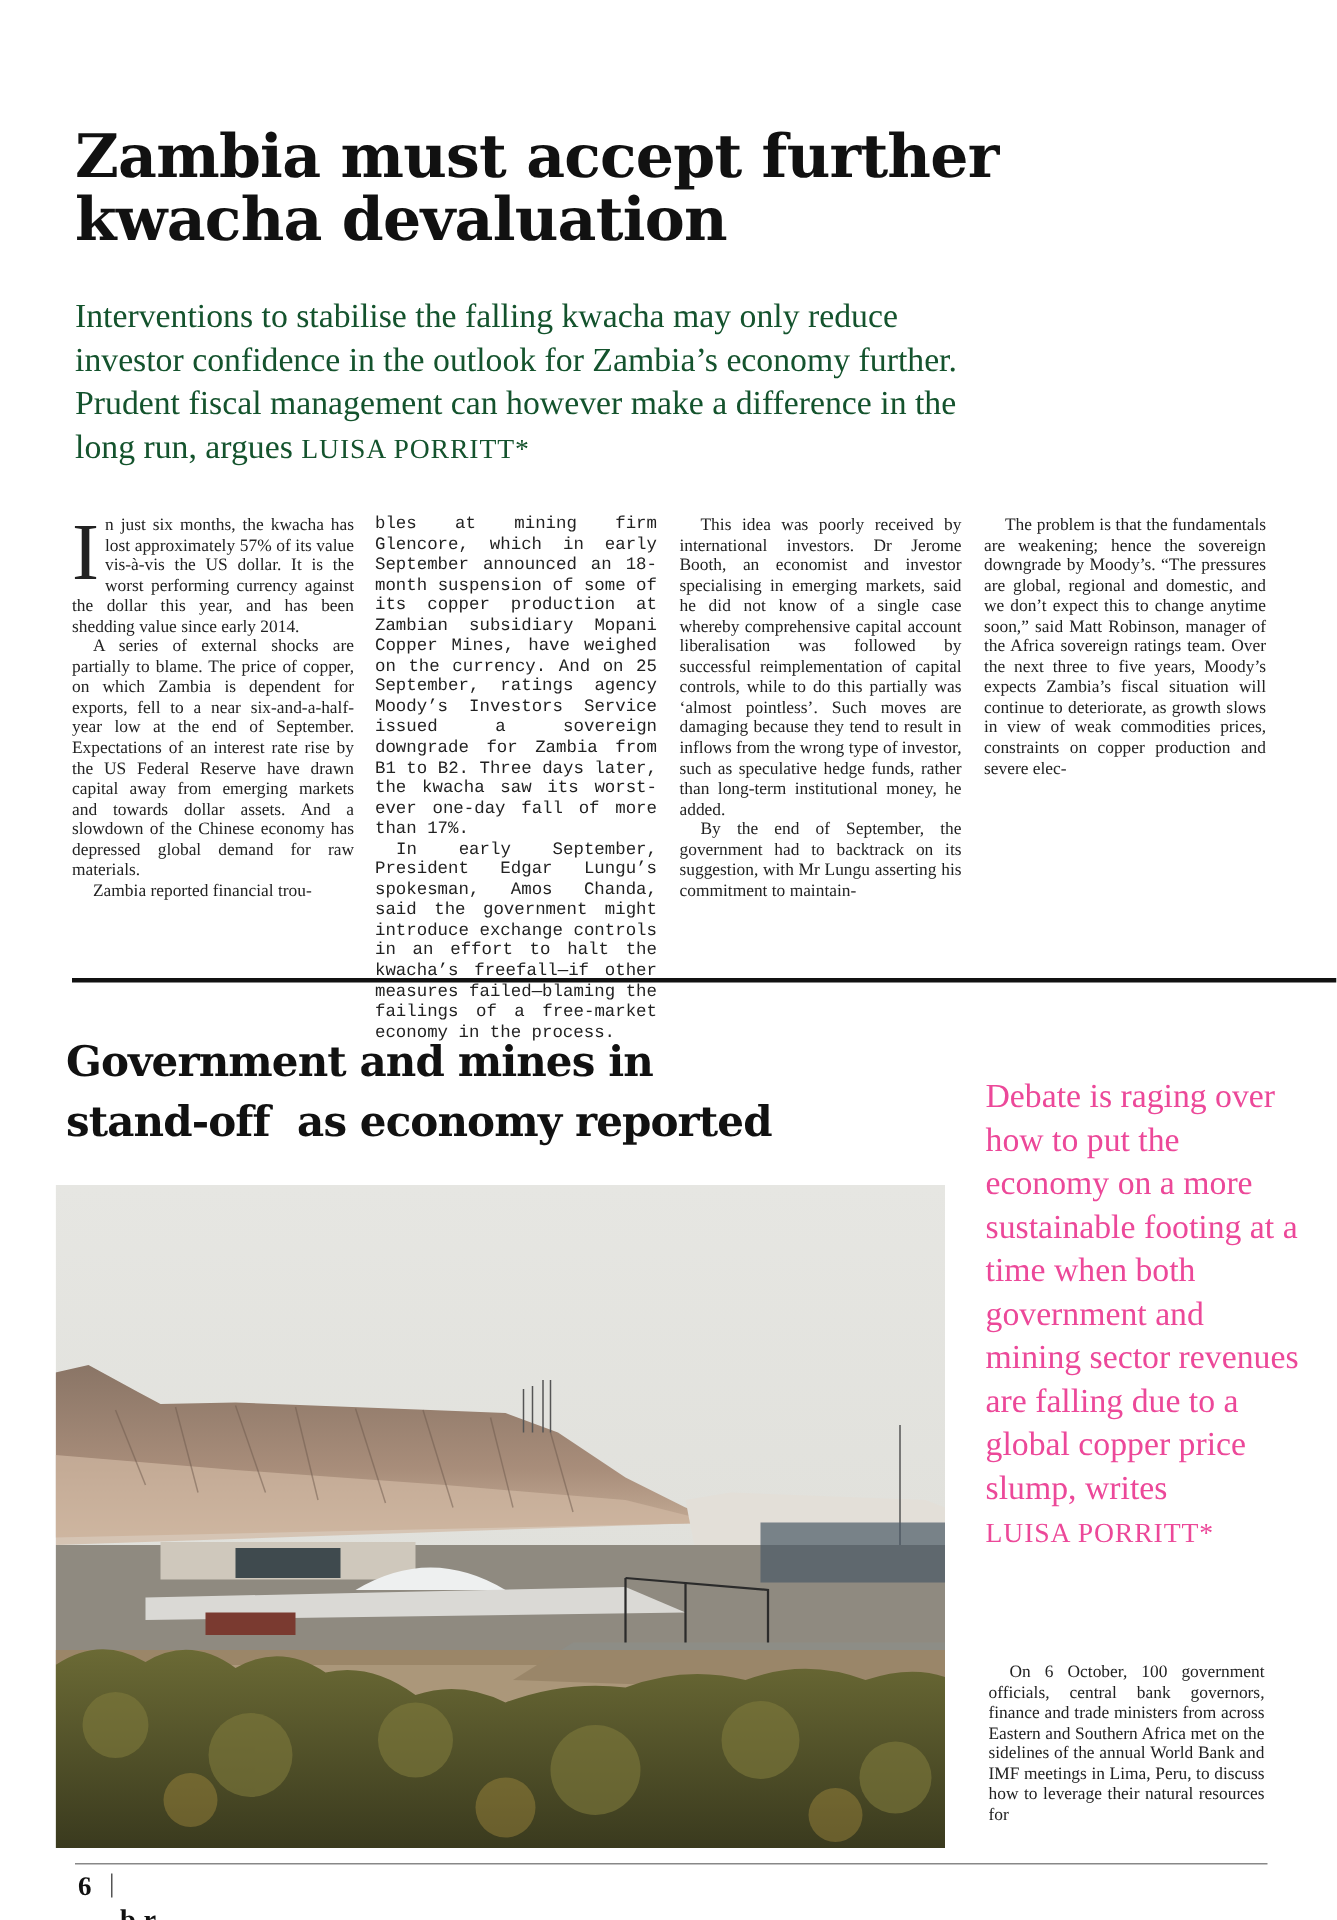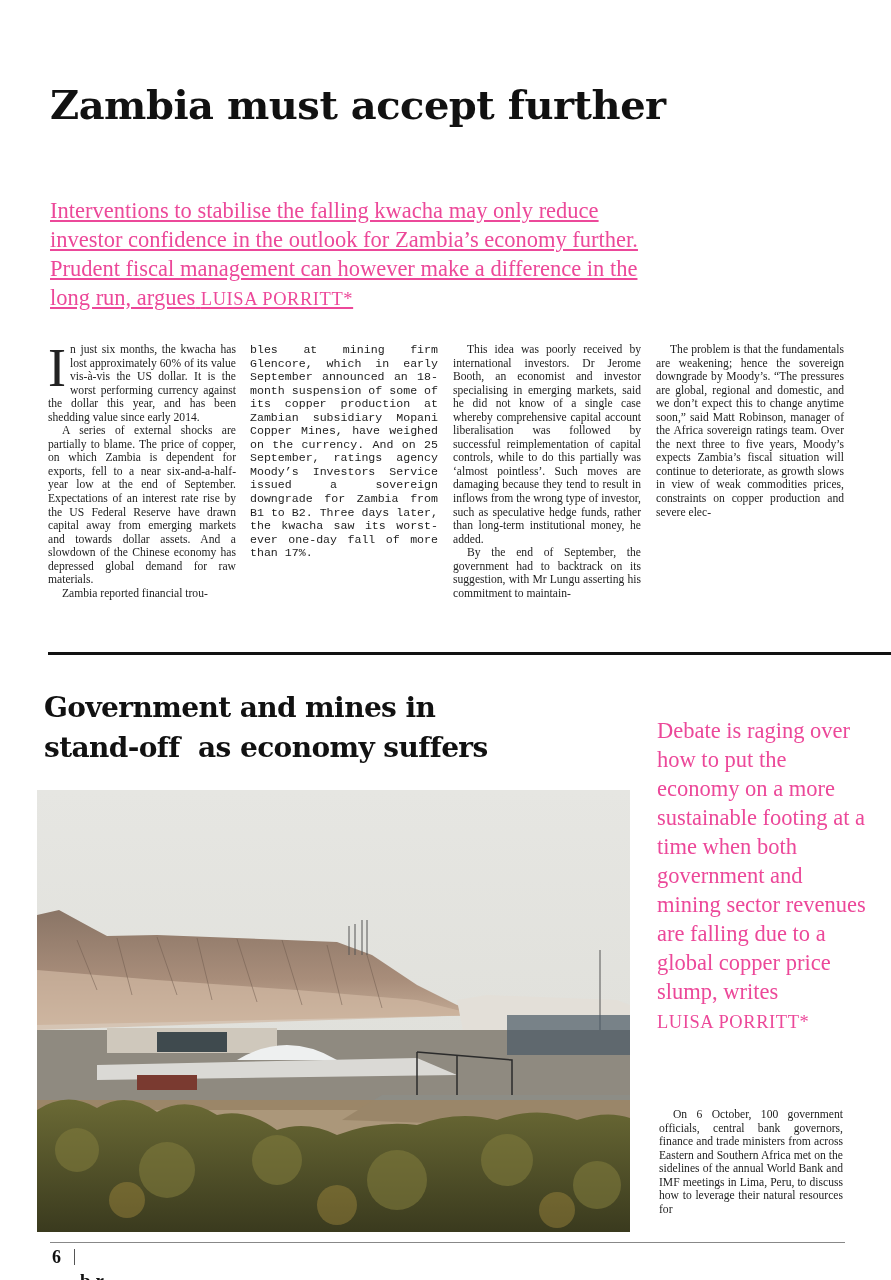--- a/index.html
+++ b/index.html
@@ -1,19 +1,19 @@
 <!DOCTYPE html>
 <html><head>
 <meta charset="utf-8">
 <style>
   html,body{margin:0;padding:0;background:#fff;}
   body{width:891px;height:1280px;position:relative;overflow:hidden;font-family:"Liberation Serif","DejaVu Serif",serif;color:#1a1a1a;}
   .abs{position:absolute;}
   .headline1{left:50px;top:84px;width:700px;font-family:"DejaVu Serif",serif;font-weight:bold;font-size:40px;line-height:42px;letter-spacing:-0.5px;color:#111;margin:0;}
-  .standfirst1{left:50px;top:196px;width:600px;font-size:22.5px;line-height:29px;color:#ec4899;margin:0;text-decoration:underline;}
+  .standfirst1{left:50px;top:196px;width:600px;font-size:22.5px;line-height:29px;color:#14532d;margin:0;}
   .sc-up{font-size:0.82em;letter-spacing:0.6px;}
   .col{top:343px;width:188px;font-size:11.6px;line-height:13.55px;text-align:justify;hyphens:auto;color:#222;}
   .col p{margin:0;text-indent:14px;}
   .col p.noindent{text-indent:0;}
   .dropcap{float:left;font-size:54px;line-height:44px;margin:3px 4px 0 0;font-weight:normal;}
   .rule-thick{left:48px;top:652px;width:843px;height:3px;background:#111;}
   .headline2{left:44px;top:688px;width:590px;font-family:"DejaVu Serif",serif;font-weight:bold;font-size:28px;line-height:40px;letter-spacing:-0.6px;color:#111;margin:0;}
   .standfirst2{left:657px;top:716px;width:210px;font-size:22.5px;line-height:29px;color:#ec4899;margin:0;}
   .body2{left:657px;top:1106px;width:188px;font-size:11.6px;line-height:13.55px;text-align:justify;color:#222;}
   .body2 p{margin:2px;text-indent:14px;}
@@ -22,51 +22,53 @@
   .page-num{left:52px;top:1247px;font-size:18px;font-weight:bold;color:#111;}
   .pipe{left:74px;top:1249px;width:1px;height:16px;background:#555;}
   .brand{left:80px;top:1246px;font-size:19px;font-weight:bold;color:#111;letter-spacing:-1px;margin-top:24px;}
   .brand small{font-size:9px;font-weight:normal;}
 </style>
 </head>
 <body>
 
 <h1 class="abs headline1">
   <span>Zambia must accept further</span><br>
+  <span>kwacha devaluation</span>
 </h1>
 
 <p class="abs standfirst1">
   <span>Interventions to stabilise the falling kwacha may only reduce investor confidence in the outlook for Zambia’s economy further. Prudent fiscal management can however make a difference in the long run, argues</span>
   <span class="sc-up">LUISA PORRITT*</span>
 </p>
 
 <div class="abs col" style="left:48px;">
-  <p class="noindent"><span class="dropcap">I</span><span>n just six months, the kwacha has lost approximately 60% of its value vis-à-vis the US dollar. It is the worst performing currency against the dollar this year, and has been shedding value since early 2014.</span></p>
+  <p class="noindent"><span class="dropcap">I</span><span>n just six months, the kwacha has lost approximately 57% of its value vis-à-vis the US dollar. It is the worst performing currency against the dollar this year, and has been shedding value since early 2014.</span></p>
   <p>A series of external shocks are partially to blame. The price of copper, on which Zambia is dependent for exports, fell to a near six-and-a-half-year low at the end of September. Expectations of an interest rate rise by the US Federal Reserve have drawn capital away from emerging markets and towards dollar assets. And a slowdown of the Chinese economy has depressed global demand for raw materials.</p>
   <p>Zambia reported financial trou-</p>
 </div>
 
 <div class="abs col" style="left:250px;font-family:Liberation Mono, monospace;">
   <p class="noindent">bles at mining firm Glencore, which in early September announced an 18-month suspension of some of its copper production at Zambian subsidiary Mopani Copper Mines, have weighed on the currency. And on 25 September, ratings agency Moody’s Investors Service issued a sovereign downgrade for Zambia from B1 to B2. Three days later, the kwacha saw its worst-ever one-day fall of more than 17%.</p>
+  <p>In early September, President Edgar Lungu’s spokesman, Amos Chanda, said the government might introduce exchange controls in an effort to halt the kwacha’s freefall—if other measures failed—blaming the failings of a free-market economy in the process.</p>
 </div>
 
 <div class="abs col" style="left:453px;">
   <p>This idea was poorly received by international investors. Dr Jerome Booth, an economist and investor specialising in emerging markets, said he did not know of a single case whereby comprehensive capital account liberalisation was followed by successful reimplementation of capital controls, while to do this partially was ‘almost pointless’. Such moves are damaging because they tend to result in inflows from the wrong type of investor, such as speculative hedge funds, rather than long-term institutional money, he added.</p>
   <p>By the end of September, the government had to backtrack on its suggestion, with Mr Lungu asserting his commitment to maintain-</p>
 </div>
 
 <div class="abs col" style="left:656px;">
   <p>The problem is that the fundamentals are weakening; hence the sovereign downgrade by Moody’s. “The pressures are global, regional and domestic, and we don’t expect this to change anytime soon,” said Matt Robinson, manager of the Africa sovereign ratings team. Over the next three to five years, Moody’s expects Zambia’s fiscal situation will continue to deteriorate, as growth slows in view of weak commodities prices, constraints on copper production and severe elec-</p>
 </div>
 
 <div class="abs rule-thick"></div>
 
 <h2 class="abs headline2">
   <span>Government and mines in</span><br>
-  <span style="white-space:pre;">stand-off  as economy suffers</span>
+  <span style="white-space:pre;">stand-off  as economy reported</span>
 </h2>
 
 <div class="abs photo" aria-label="Copper mine with tailings hill, processing plant and trees in the foreground">
   <svg width="593" height="442" viewBox="0 0 593 442" xmlns="http://www.w3.org/2000/svg">
     <defs>
       <linearGradient id="sky" x1="0" y1="0" x2="0" y2="1">
         <stop offset="0" stop-color="#e6e6e2"></stop>
         <stop offset="1" stop-color="#dcdcd6"></stop>
       </linearGradient>
       <linearGradient id="hill" x1="0" y1="0" x2="0" y2="1">

